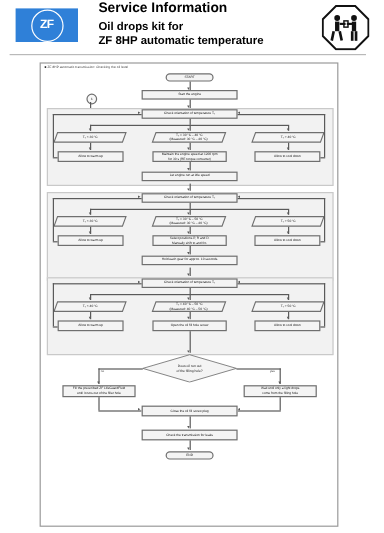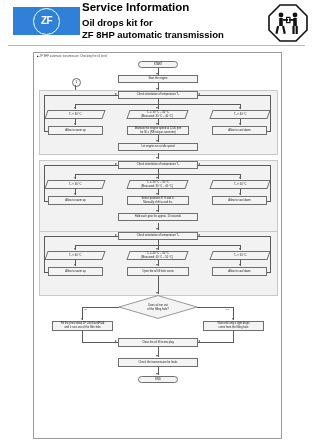--- a/index.html
+++ b/index.html
@@ -8,21 +8,21 @@
     background:#ffffff;
     font-family:"Liberation Sans", sans-serif;
     color:#000;
     overflow:hidden;
   }
   .page{position:relative;width:313px;height:444px;}
 
   
   .header{position:relative;height:44px;}
   .logo{
-    position:absolute;left:13px;top:7px;width:67px;height:28px;
+    position:absolute;left:13px;top:7px;width:52px;height:28px;
     background:#2f80d8;display:flex;align-items:center;justify-content:center;
   }
   .logo-circle{
     width:25px;height:25px;border-radius:50%;
     border:1.6px solid #ffffff;
     display:flex;align-items:center;justify-content:center;
   }
   .logo-text{
     color:#ffffff;font-size:10px;font-weight:bold;letter-spacing:-0.5px;
     font-family:"Liberation Sans", sans-serif;line-height:1;
@@ -105,21 +105,21 @@
     <div class="logo">
       <div class="logo-circle">
         <span class="logo-text">ZF</span>
       </div>
     </div>
 
     <div class="titles">
       <div class="title-main">Service Information</div>
       <div class="title-sub">
         <div>Oil drops kit for</div>
-        <div>ZF 8HP automatic transmission</div>
+        <div>ZF 8HP automatic temperature</div>
       </div>
     </div>
 
     <div class="pictogram">
       <svg width="40" height="38" viewBox="0 0 40 38">
         <polygon points="12,1 28,1 39,12 39,26 28,37 12,37 1,26 1,12" fill="#ffffff" stroke="#111" stroke-width="1.6"></polygon>
 
         <circle cx="13" cy="11" r="2.4" fill="#111"></circle>
         <rect x="11.2" y="14" width="3.6" height="8" fill="#111"></rect>
         <rect x="9" y="22" width="2.2" height="8" fill="#111" transform="rotate(12 10 22)"></rect>

